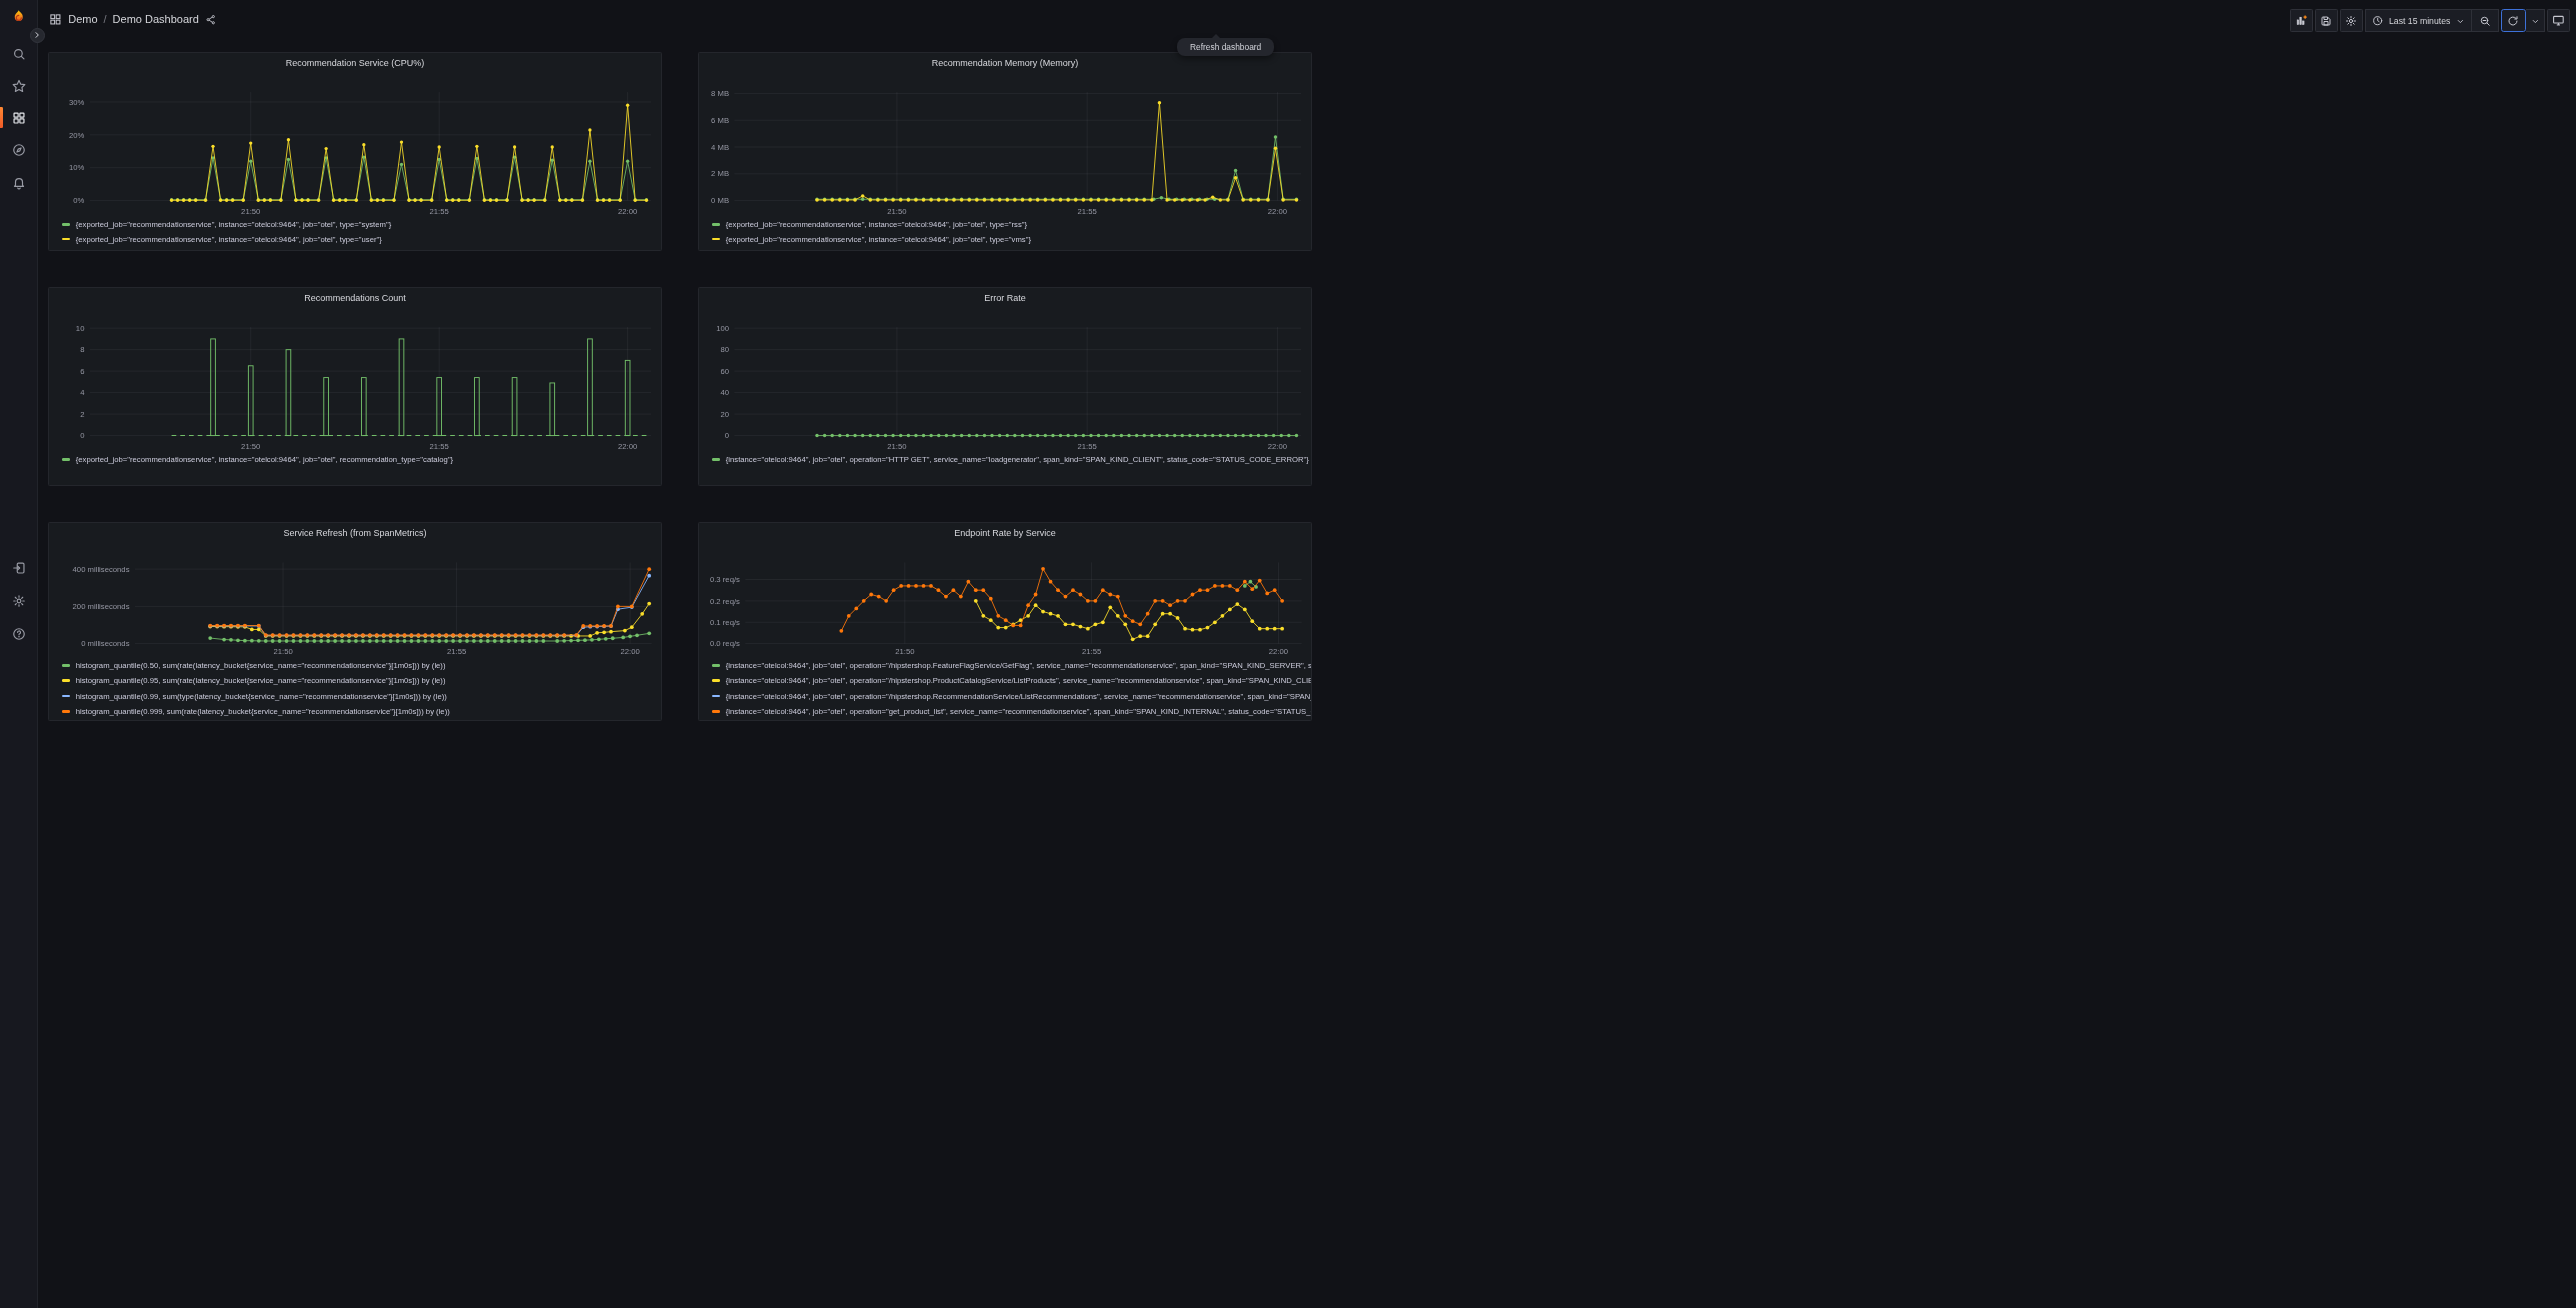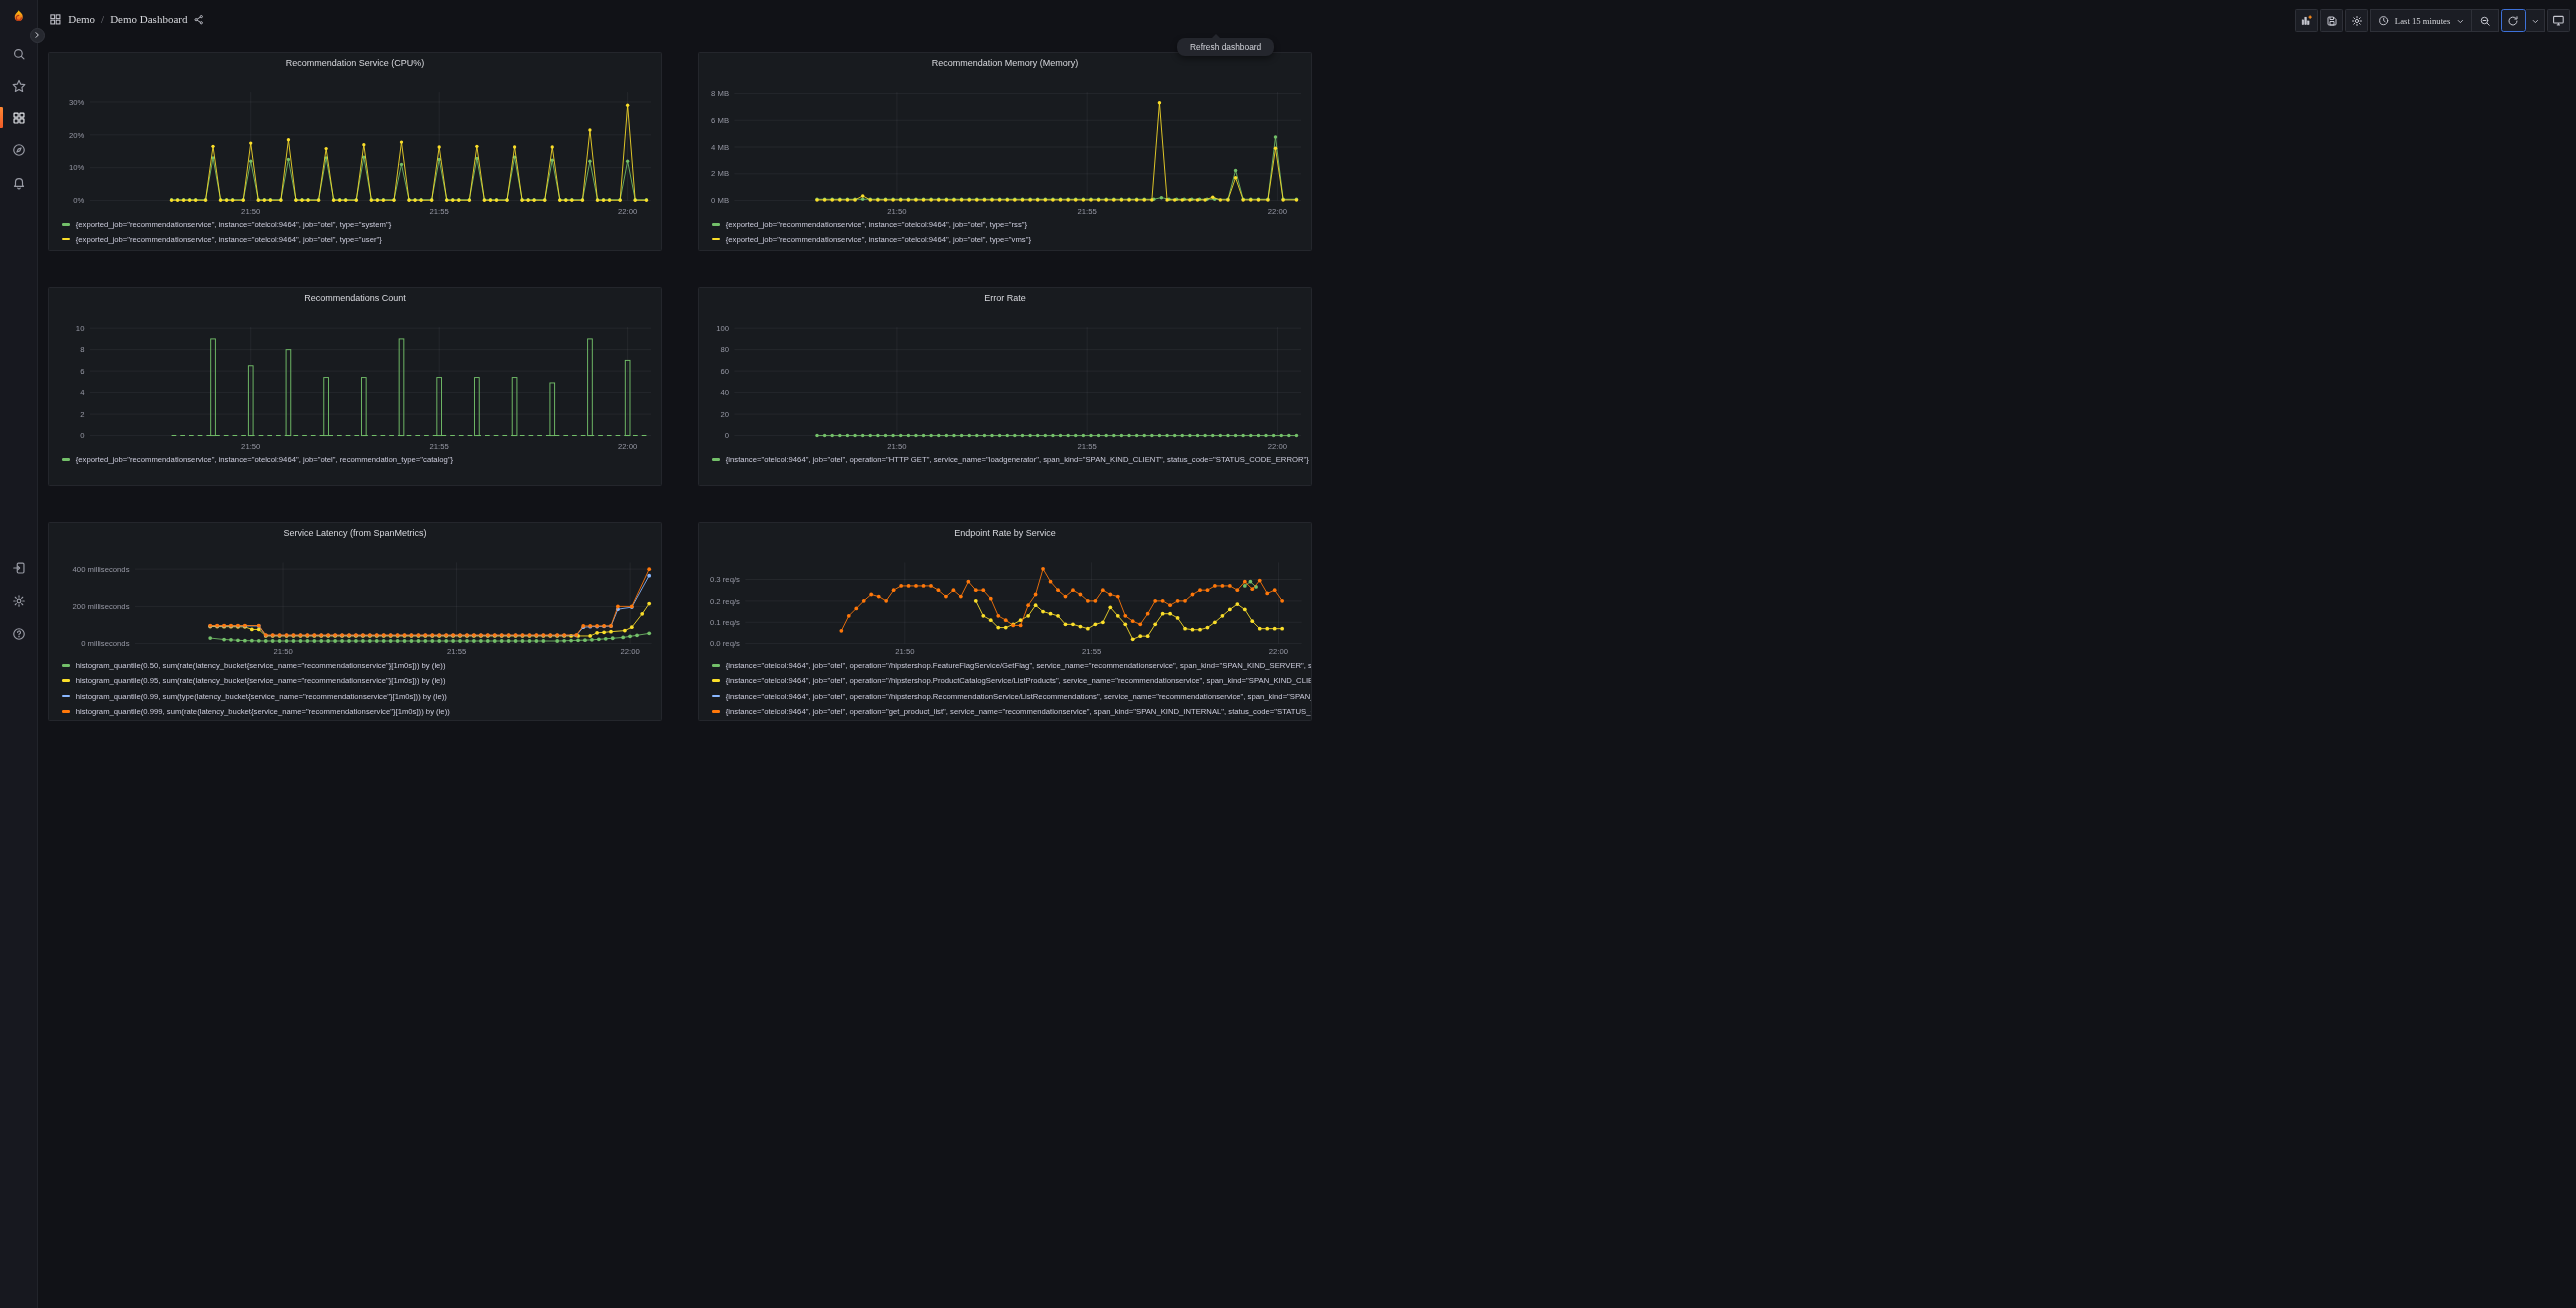--- a/index.html
+++ b/index.html
@@ -12,21 +12,21 @@
     align-items:center; justify-content:center; cursor:pointer; }
   .side-icon svg { stroke:#9a9ca6; }
   .side-icon.active svg { stroke:#e8e9ee; }
   .active-bar { position:absolute; left:0; top:2.7px; width:2.7px; height:21.5px; border-radius:0 1.3px 1.3px 0;
     background:linear-gradient(180deg,#ff8833,#f05a28); }
   .logo { position:absolute; left:10px; top:8px; width:17.5px; height:20px; cursor:pointer; }
   .expand-toggle { position:absolute; left:29.5px; top:27.5px; width:15.4px; height:15.4px; border-radius:50%;
     background:#26282f; border:0.7px solid #33353d; color:#d4d5db; display:flex; align-items:center;
     justify-content:center; font-size:8px; z-index:30; cursor:pointer; }
   
-  .header { position:fixed; left:38px; top:0; right:0; height:41px; background:#111217; z-index:10;font-family:Liberation Serif, serif; }
+  .header { position:fixed; left:38px; top:0; right:0; height:41px; background:#111217; z-index:10; }
   .breadcrumb { position:absolute; left:11.4px; top:12.8px; display:flex; align-items:center; gap:6px;
     font-size:11px; font-weight:500; color:#d5d6db; }
   .breadcrumb .sep { color:#75767e; font-weight:400; }
   .crumb { cursor:pointer; }
   .toolbar { position:absolute; right:6px; top:9.4px; display:flex; align-items:center; gap:2px; }
   .tb-btn { height:23px; min-width:23px; background:#1b1d24; border:0.7px solid #2e3038;
     border-radius:1.3px; display:flex; align-items:center; justify-content:center; cursor:pointer; }
   .tb-btn svg { stroke:#c8c9d2; }
   .tb-group { display:flex; align-items:stretch; }
   .tb-group .seg { height:23px; background:#1b1d24; border:0.7px solid #2e3038; display:flex;
@@ -649,21 +649,21 @@
           <circle cx="857.1" cy="192.0" r="2.6" fill="#73BF69"></circle>
           <circle cx="868.5" cy="192.0" r="2.6" fill="#73BF69"></circle>
           <circle cx="879.8" cy="192.0" r="2.6" fill="#73BF69"></circle>
           <circle cx="891.2" cy="192.0" r="2.6" fill="#73BF69"></circle>
         </svg>
       <ul class="legend">
           <li><span class="sw" style="background: rgb(115, 191, 105);"></span><span>{instance="otelcol:9464", job="otel", operation="HTTP GET", service_name="loadgenerator", span_kind="SPAN_KIND_CLIENT", status_code="STATUS_CODE_ERROR"}</span></li>
         </ul>
     </section>
     <section class="panel row3">
-      <div class="panel-title">Service Latency (from SpanMetrics)</div>
+      <div class="panel-title">Service Refresh (from SpanMetrics)</div>
       <svg class="chart-svg" viewBox="0 0 912 172" height="116">
           <line x1="128" x2="898" y1="151" y2="151" stroke="rgba(204,204,220,0.10)" stroke-width="1"></line>
           <text x="120" y="155" text-anchor="end" fill="#9597a3" font-size="11.5">0 milliseconds</text>
           <line x1="128" x2="898" y1="95.4954128440367" y2="95.4954128440367" stroke="rgba(204,204,220,0.10)" stroke-width="1"></line>
           <text x="120" y="99.4954128440367" text-anchor="end" fill="#9597a3" font-size="11.5">200 milliseconds</text>
           <line x1="128" x2="898" y1="39.990825688073386" y2="39.990825688073386" stroke="rgba(204,204,220,0.10)" stroke-width="1"></line>
           <text x="120" y="43.990825688073386" text-anchor="end" fill="#9597a3" font-size="11.5">400 milliseconds</text>
           <line x1="348.8126259234387" x2="348.8126259234387" y1="30" y2="151" stroke="rgba(204,204,220,0.10)" stroke-width="1"></line>
           <text x="348.8126259234387" y="166" text-anchor="middle" fill="#9597a3" font-size="11.5">21:50</text>
           <line x1="607.3754197447953" x2="607.3754197447953" y1="30" y2="151" stroke="rgba(204,204,220,0.10)" stroke-width="1"></line>

